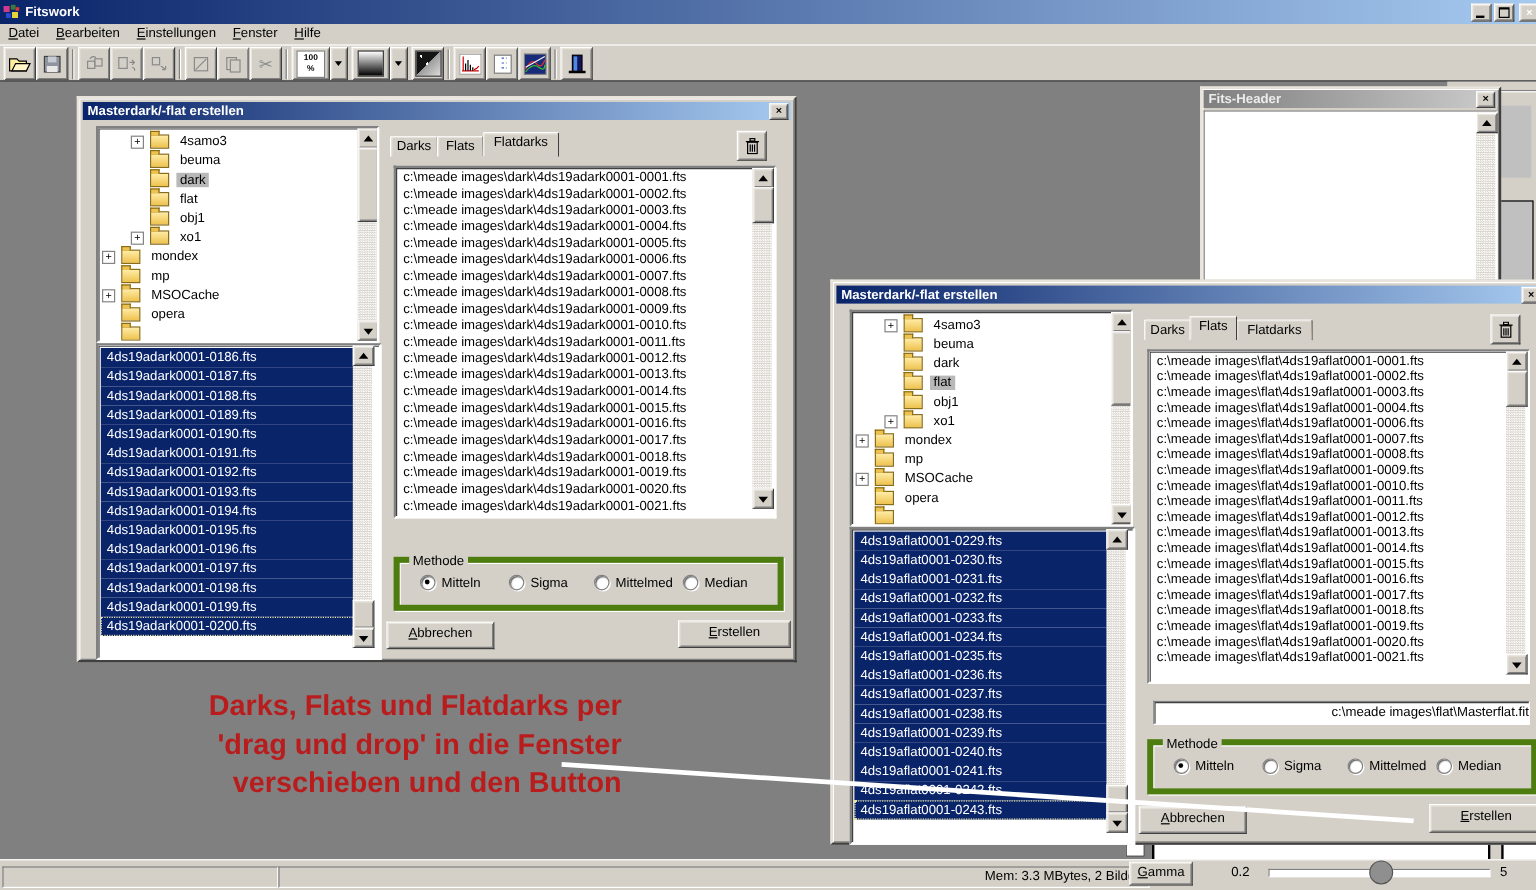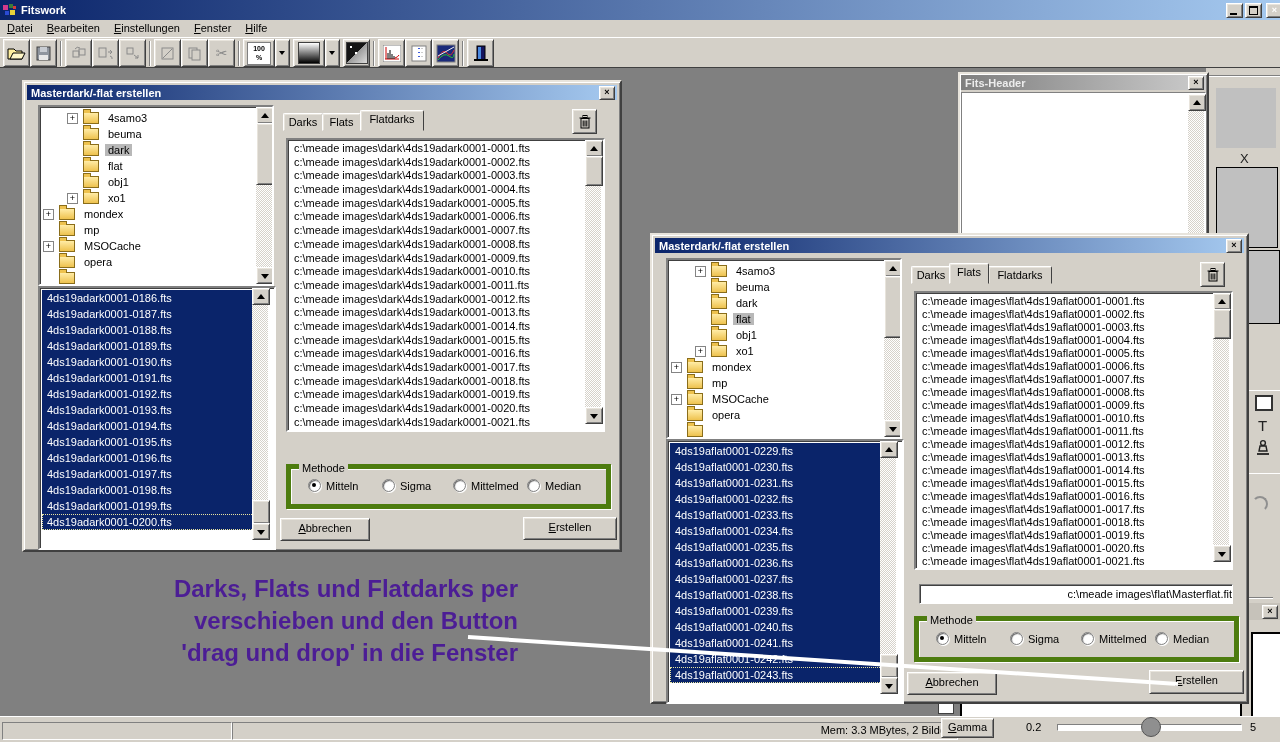--- a/index.html
+++ b/index.html
@@ -2,21 +2,21 @@
 <html><head>
 <meta charset="utf-8">
 <style>
   html,body{margin:0;padding:0;}
   body{width:1280px;height:742px;position:relative;overflow:hidden;
        font-family:"Liberation Sans",sans-serif;font-size:11px;background:#d4d0c8;color:#000;}
   .abs{position:absolute;}
   .out{border:1px solid;border-color:#ffffff #404040 #404040 #ffffff;
        box-shadow:inset 1px 1px 0 #e8e4dc,inset -1px -1px 0 #808080;background:#d4d0c8;}
   .frame{border:2px solid;border-color:#e8e4dc #404040 #404040 #e8e4dc;
-       box-shadow:inset 1px 1px 0 #ffffff,inset -1px -1px 0 #808080;background:#d4d0c8;}
+       box-shadow:inset 1px 1px 0 #ffffff,inset -1px -1px 0 #808080;background:#d4d0c8;margin-left:42px;}
   .sunk{border:2px solid;border-color:#808080 #ffffff #ffffff #808080;
        box-shadow:inset 1px 1px 0 #404040;background:#fff;}
   .sunkthin{border:1px solid;border-color:#808080 #ffffff #ffffff #808080;text-align:right;}
   .tb{background:linear-gradient(90deg,#0a246a,#a6caf0);color:#fff;font-weight:bold;
       display:flex;align-items:center;padding:0 4px;}
   .tbg{background:linear-gradient(90deg,#7f7f7f,#cccccc);color:#ececec;}
   .xbtn{width:14px;height:12px;font-size:9px;font-weight:bold;line-height:11px;text-align:center;color:#000;cursor:default;}
   .wbtn{width:15px;height:13px;position:relative;}
   .ul1::first-letter{text-decoration:underline;}
   .btn{text-align:center;line-height:19px;font-size:11px;}
@@ -190,25 +190,25 @@
     <svg class="gicon" width="16" height="17" viewBox="0 0 16 17">
         <rect x="4" y="1" width="8" height="14" fill="#14145e" stroke="#000"></rect>
         <rect x="5" y="2" width="3" height="12" fill="#4a8ae0"></rect>
         <path d="M1 15 H15" stroke="#000" stroke-width="2"></path>
       </svg>
   </span>
 </div>
 
 <div class="abs" style="left:0;top:67px;width:1280px;height:649px;background:#808080;border-top:1px solid #404040;z-index:0;"></div>
 
-<div class="abs" style="left:60px;top:573px;width:458px;text-align:right;color:#4c1d95;font-size:24px;font-weight:bold;line-height:32px;z-index:2;">
+<div class="abs" style="left:60px;top:573px;width:458px;text-align:right;color:#b91c1c;font-size:24px;font-weight:bold;line-height:32px;z-index:2;">
 
 <div class="annline">Darks, Flats und Flatdarks per</div>
+    <div class="annline">'drag und drop' in die Fenster</div>
     <div class="annline">verschieben und den Button</div>
-    <div class="annline">'drag und drop' in die Fenster</div>
   </div>
 
 <div class="abs frame" style="left:958px;top:72px;width:247px;height:175px;z-index:3;">
   <div class="tb tbg" style="position:absolute;left:1px;top:1px;right:1px;height:15px;">
     <span>Fits-Header</span>
     <span class="out xbtn" style="position:absolute;right:2px;top:1px;">×</span>
   </div>
   <div class="sunkthin" style="position:absolute;left:1px;top:18px;right:1px;bottom:1px;background:#fff;">
     <div class="sb" style="top:1px;right:1px;bottom:1px;">
       <span class="out sbb aup" style="top:0;"></span>
@@ -323,21 +323,20 @@
         <path d="M4.2 5.5 V11.5 M6 5.5 V11.5 M7.8 5.5 V11.5" stroke="#000"></path>
       </svg>
   </span>
 
   <div class="sunk flist f13" style="position:absolute;left:262px;top:56px;width:315px;height:273px;padding-top:2px;">
 
   <div class="frow">c:\meade images\flat\4ds19aflat0001-0001.fts</div>
       <div class="frow">c:\meade images\flat\4ds19aflat0001-0002.fts</div>
       <div class="frow">c:\meade images\flat\4ds19aflat0001-0003.fts</div>
       <div class="frow">c:\meade images\flat\4ds19aflat0001-0004.fts</div>
-      <div class="frow">c:\meade images\flat\4ds19aflat0001-0005.fts</div>
       <div class="frow">c:\meade images\flat\4ds19aflat0001-0006.fts</div>
       <div class="frow">c:\meade images\flat\4ds19aflat0001-0007.fts</div>
       <div class="frow">c:\meade images\flat\4ds19aflat0001-0008.fts</div>
       <div class="frow">c:\meade images\flat\4ds19aflat0001-0009.fts</div>
       <div class="frow">c:\meade images\flat\4ds19aflat0001-0010.fts</div>
       <div class="frow">c:\meade images\flat\4ds19aflat0001-0011.fts</div>
       <div class="frow">c:\meade images\flat\4ds19aflat0001-0012.fts</div>
       <div class="frow">c:\meade images\flat\4ds19aflat0001-0013.fts</div>
       <div class="frow">c:\meade images\flat\4ds19aflat0001-0014.fts</div>
       <div class="frow">c:\meade images\flat\4ds19aflat0001-0015.fts</div>

